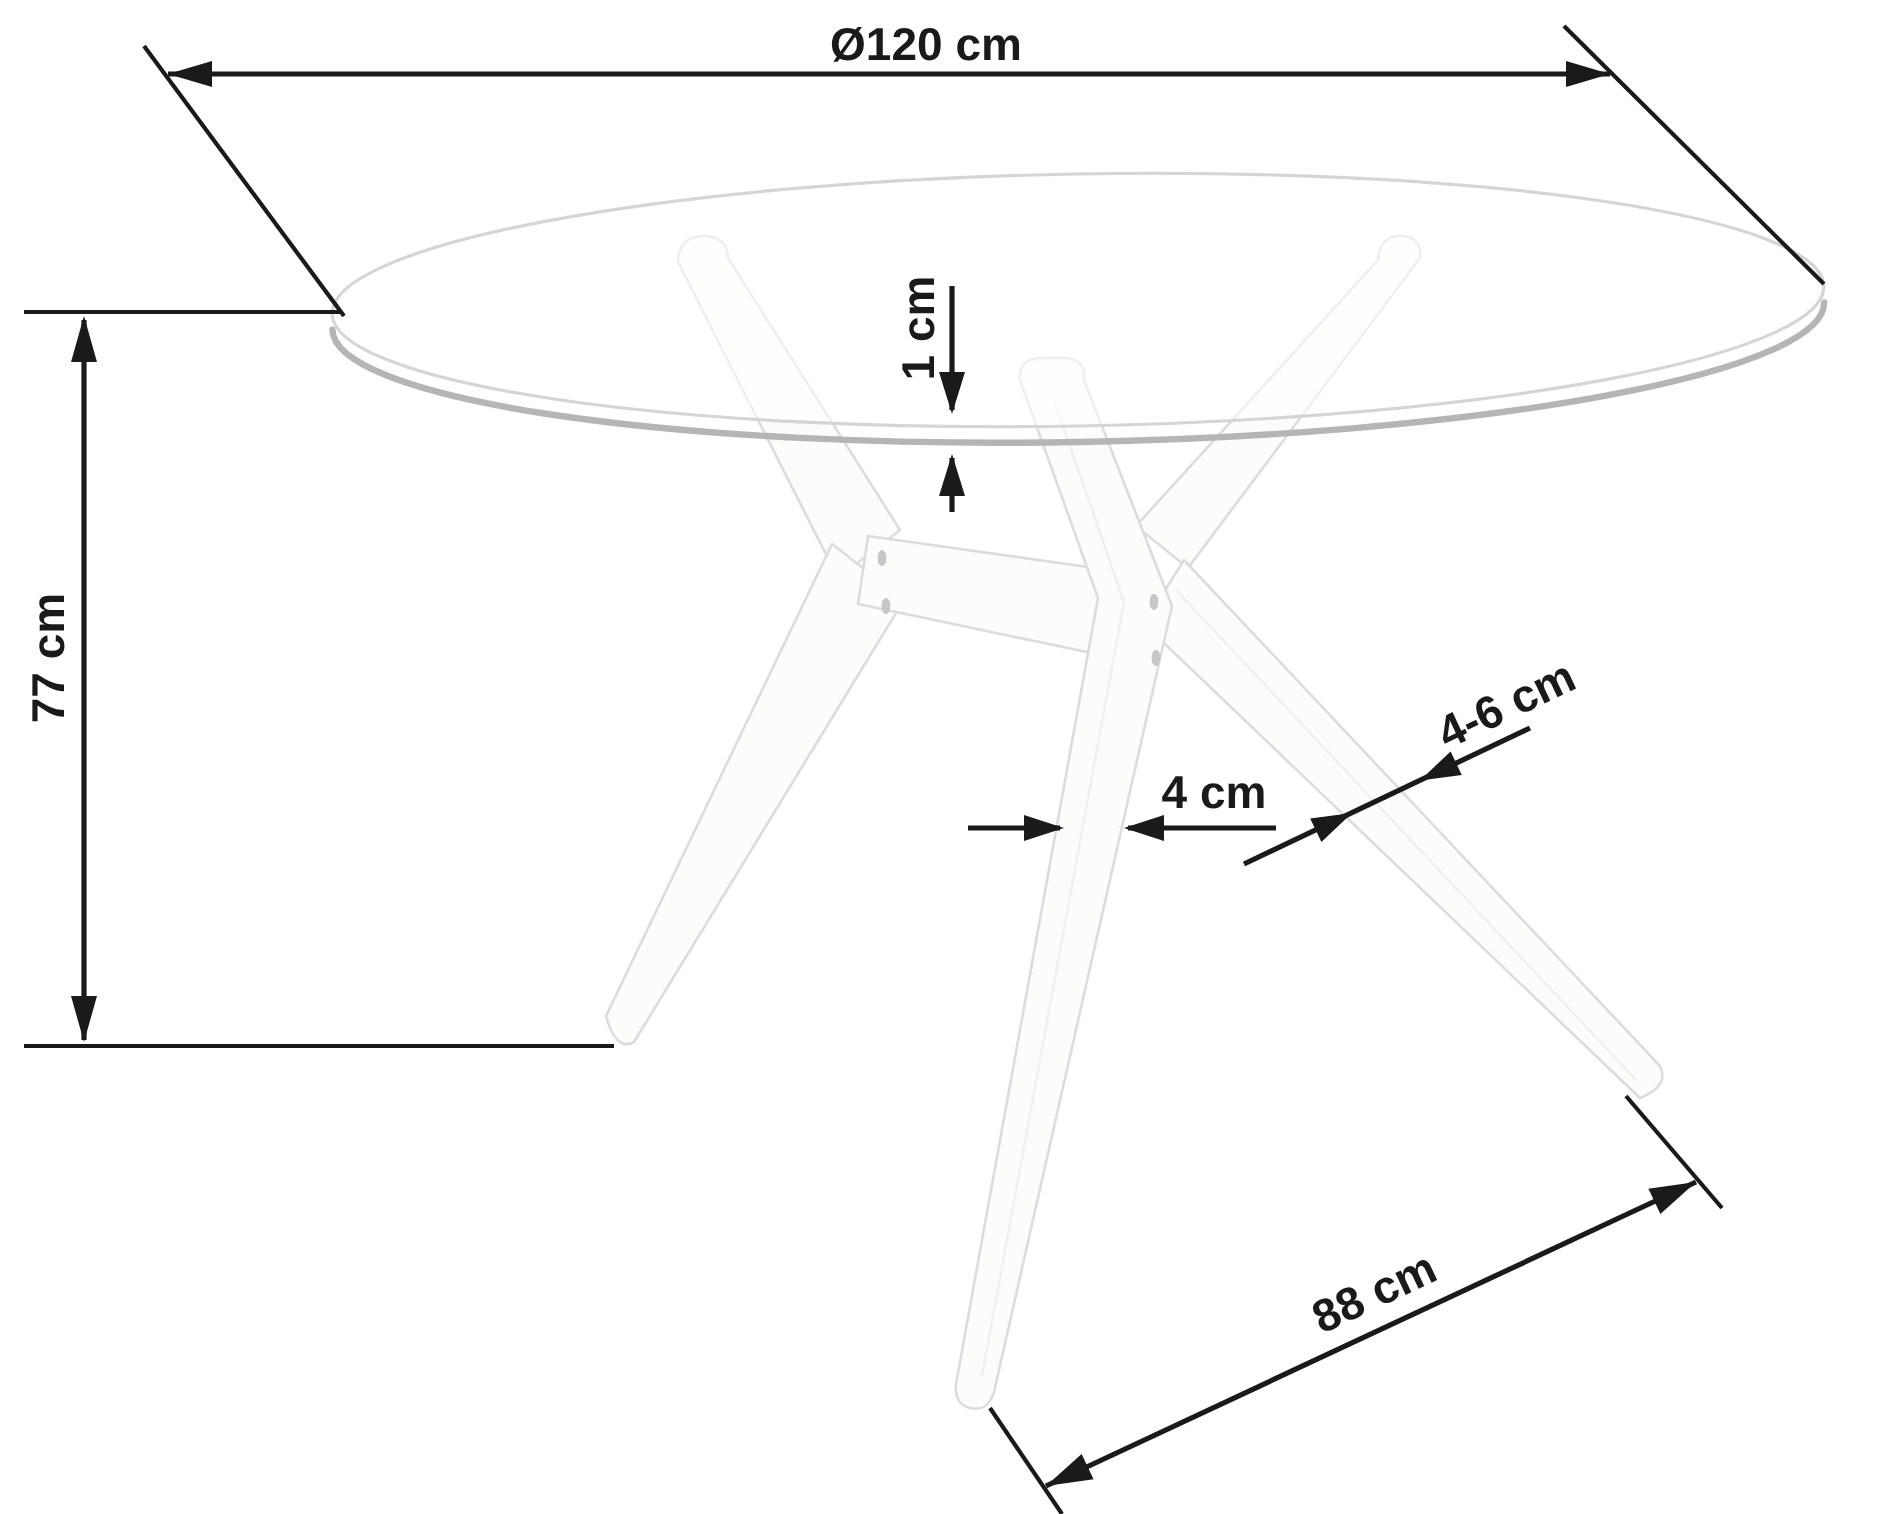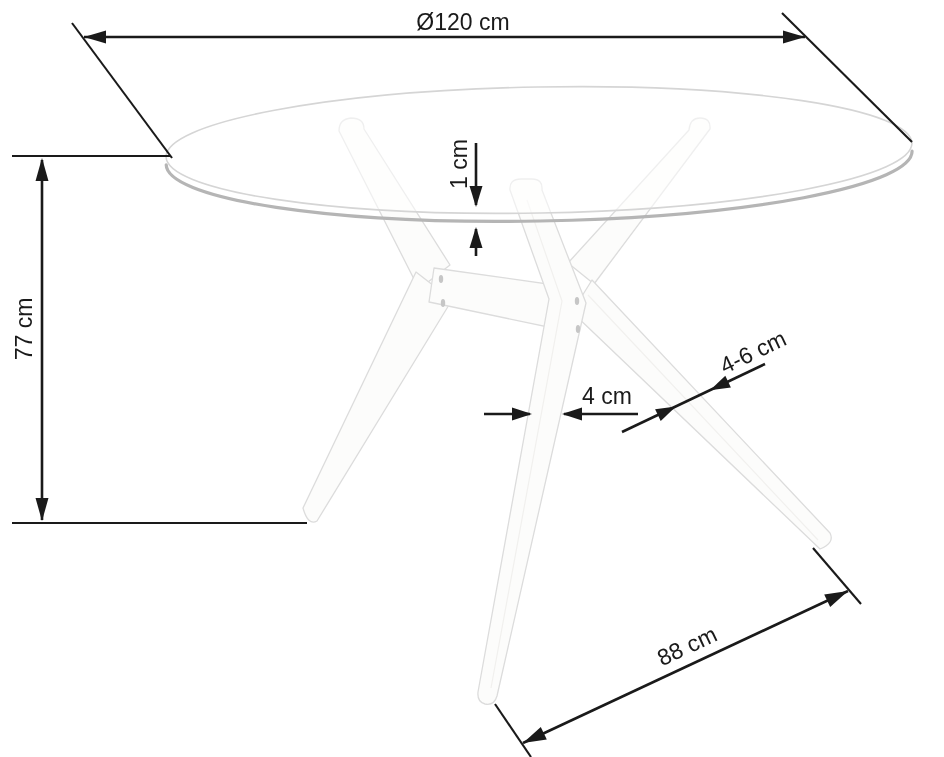--- a/index.html
+++ b/index.html
@@ -5,21 +5,21 @@
   :root{
     --ink:#1a1a1a;
     --bg:#ffffff;
     --glass-outline:#d5d5d5;
     --glass-rim:#b5b5b5;
     --leg-fill:#fcfcfb;
     --leg-outline:#dcdcdc;
     --dowel:#c6c6c6;
   }
   html,body{margin:0;padding:0;background:var(--bg);}
-  .stage{position:relative;width:944px;height:757px;background:var(--bg);overflow:hidden;}
+  .stage{position:relative;width:944px;height:757px;background:var(--bg);overflow:hidden;font-weight:bold;}
   svg{display:block;}
   .dim-line{stroke:var(--ink);stroke-width:2.6;fill:none;}
   .ext-line{stroke:var(--ink);stroke-width:2.1;fill:none;}
   .arrow{fill:var(--ink);stroke:none;}
   .dim-text{
     font-family:"Liberation Sans","DejaVu Sans",sans-serif;
     font-size:23px;
     fill:var(--ink);
   }
   .leg{fill:var(--leg-fill);stroke:var(--leg-outline);stroke-width:1.3;stroke-linejoin:round;}

